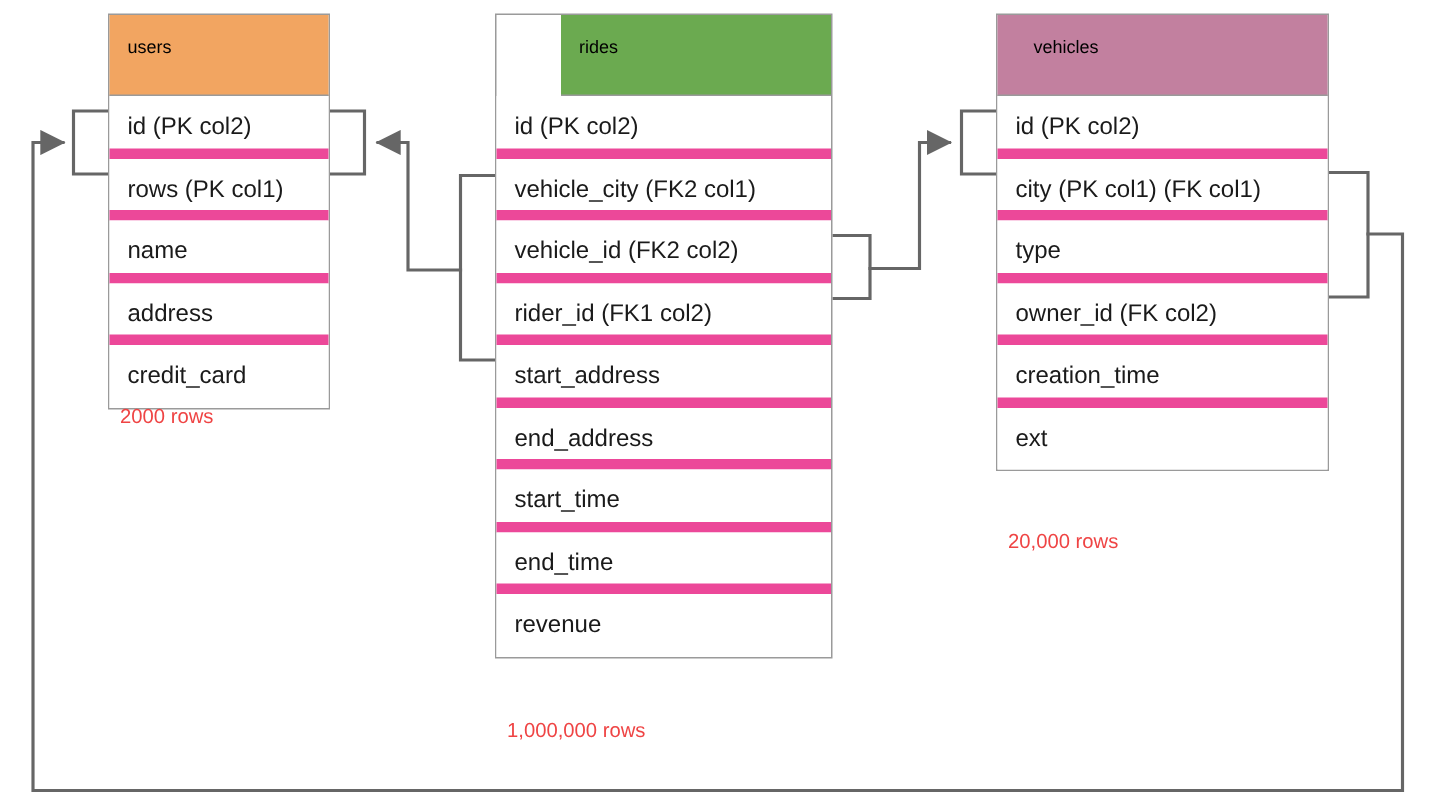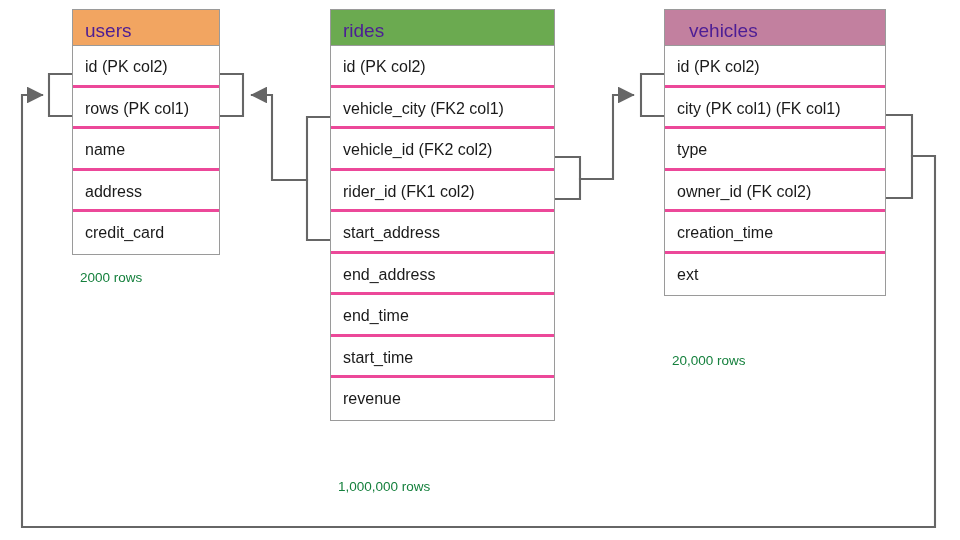--- a/index.html
+++ b/index.html
@@ -15,47 +15,47 @@
   #edges{position:absolute;left:0;top:0;width:960px;height:540px;pointer-events:none;}
 
   .table-box{
     position:absolute;
     box-sizing:border-box;
     border:1px solid #9a9a9a;
     background:#ffffff;
   }
   .t-header{
     box-sizing:border-box;
-    height:36px;
+    height:54px;
     line-height:42px;
     padding:0 0 0 12px;
-    font-size:19px;
-    color:#4c1d95;
+    font-size:12px;
+    color:#000000;
     border-bottom:1px solid #9a9a9a;
     white-space:nowrap;
     overflow:hidden;
   }
   .t-row{
     box-sizing:border-box;
     height:41.5px;
     line-height:41.5px;
     padding:0 0 0 12px;
     font-size:16px;
     color:#1a1a1a;
-    border-bottom:3px solid #ec4899;
+    border-bottom:7px solid #ec4899;
     white-space:nowrap;
     overflow:hidden;
     background:#ffffff;
   }
   .t-row:last-child{border-bottom:none;}
 
   .rowcount{
     position:absolute;
     font-size:13.5px;
-    color:#15803d;
+    color:#ef4444;
     white-space:nowrap;
   }
 </style>
 </head>
 <body>
 
 <div id="canvas">
 
   <svg id="edges" viewBox="0 0 960 540" xmlns="http://www.w3.org/2000/svg">
     <defs>
@@ -89,29 +89,29 @@
     <div class="t-header" style="background:#F2A561;">users</div>
     <div class="t-row">id (PK col2)</div>
     <div class="t-row">rows (PK col1)</div>
     <div class="t-row">name</div>
     <div class="t-row">address</div>
     <div class="t-row">credit_card</div>
   </div>
   <div class="rowcount" style="left:80px; top:270px;">2000 rows</div>
 
   <div class="table-box" style="left:330px; top:9px; width:225px;">
-    <div class="t-header" style="background:#6BAA50;">rides</div>
+    <div class="t-header" style="background:#6BAA50;margin-left:43px;">rides</div>
     <div class="t-row">id (PK col2)</div>
     <div class="t-row">vehicle_city (FK2 col1)</div>
     <div class="t-row">vehicle_id (FK2 col2)</div>
     <div class="t-row">rider_id (FK1 col2)</div>
     <div class="t-row">start_address</div>
     <div class="t-row">end_address</div>
+    <div class="t-row">start_time</div>
     <div class="t-row">end_time</div>
-    <div class="t-row">start_time</div>
     <div class="t-row">revenue</div>
   </div>
   <div class="rowcount" style="left:338px; top:479px;">1,000,000 rows</div>
 
   <div class="table-box" style="left:664px; top:9px; width:222px;">
     <div class="t-header" style="background:#C2809F;padding-left:24px;">vehicles</div>
     <div class="t-row">id (PK col2)</div>
     <div class="t-row">city (PK col1) (FK col1)</div>
     <div class="t-row">type</div>
     <div class="t-row">owner_id (FK col2)</div>

